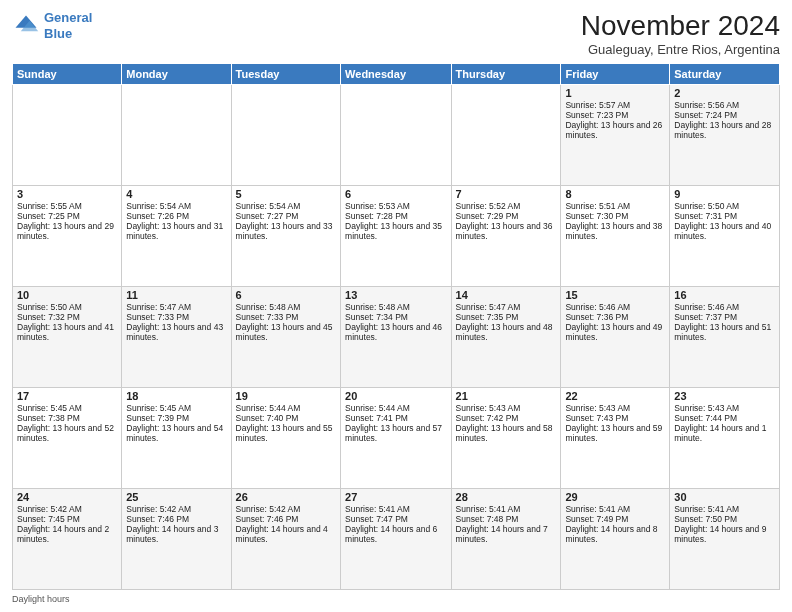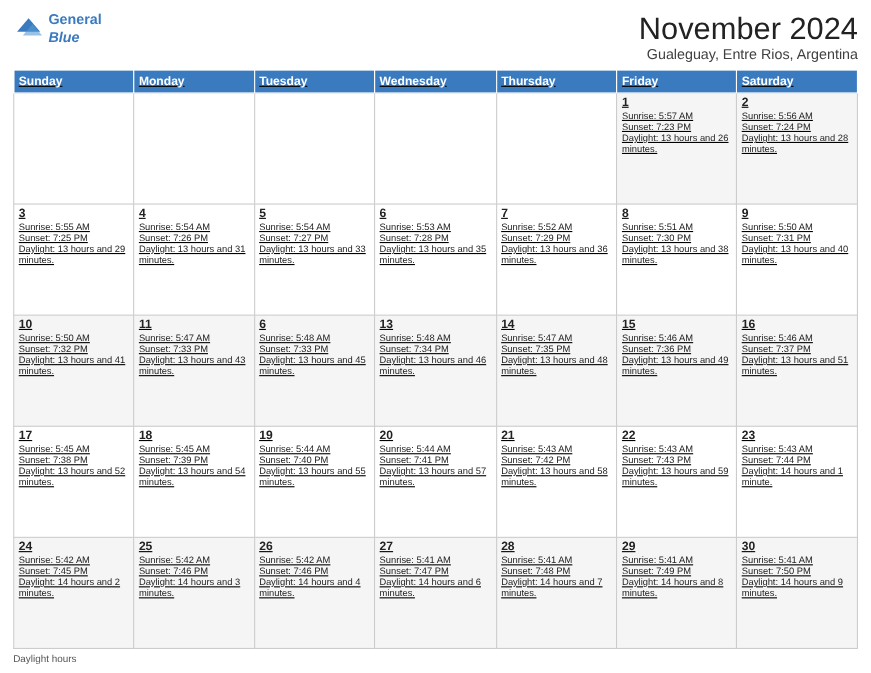--- a/index.html
+++ b/index.html
@@ -19,21 +19,21 @@
       padding: 10px 12px 8px 12px;
     }
     .header {
       display: flex;
       justify-content: space-between;
       align-items: flex-start;
       margin-bottom: 6px;
     }
     .logo {
       display: flex;
-      align-items: flex-end;
+      align-items: center;
       gap: 4px;
     }
     .logo-text {
       font-size: 13px;
       font-weight: bold;
       color: #333;
       line-height: 1.2;
     }
     .logo-text span {
       color: #3a7abf;
@@ -52,21 +52,20 @@
       color: #222;
     }
     .subtitle {
       font-size: 13px;
       color: #404040;
     }
     .calendar-table {
       width: 100%;
       border-collapse: collapse;
       flex: 1;
-      text-decoration: underline;
     }
     .calendar-table th {
       background-color: #3a7abf;
       color: #fff;
       font-size: 11px;
       font-weight: bold;
       padding: 4px 4px;
       text-align: left;
       border: 1px solid #fff;
     }
@@ -108,21 +107,21 @@
 <div class="page">
   <div class="header">
     <div class="logo">
       <svg class="logo-icon" viewBox="0 0 32 32" xmlns="http://www.w3.org/2000/svg">
         <rect width="32" height="32" fill="white"></rect>
         <polygon points="16,4 28,18 4,18" fill="#3a7abf"></polygon>
         <polygon points="20,10 30,22 10,22" fill="#5599d4" opacity="0.6"></polygon>
       </svg>
       <div class="logo-text">
         <div><span>General</span></div>
-        <div><span style="color:#3a7abf;font-style:italic;">Blue</span></div>
+        <div><span style="color:#3a7abf;">Blue</span></div>
       </div>
     </div>
     <div class="title-block">
       <div class="main-title">November 2024</div>
       <div class="subtitle">Gualeguay, Entre Rios, Argentina</div>
     </div>
   </div>
 
   <table class="calendar-table">
     <thead>

